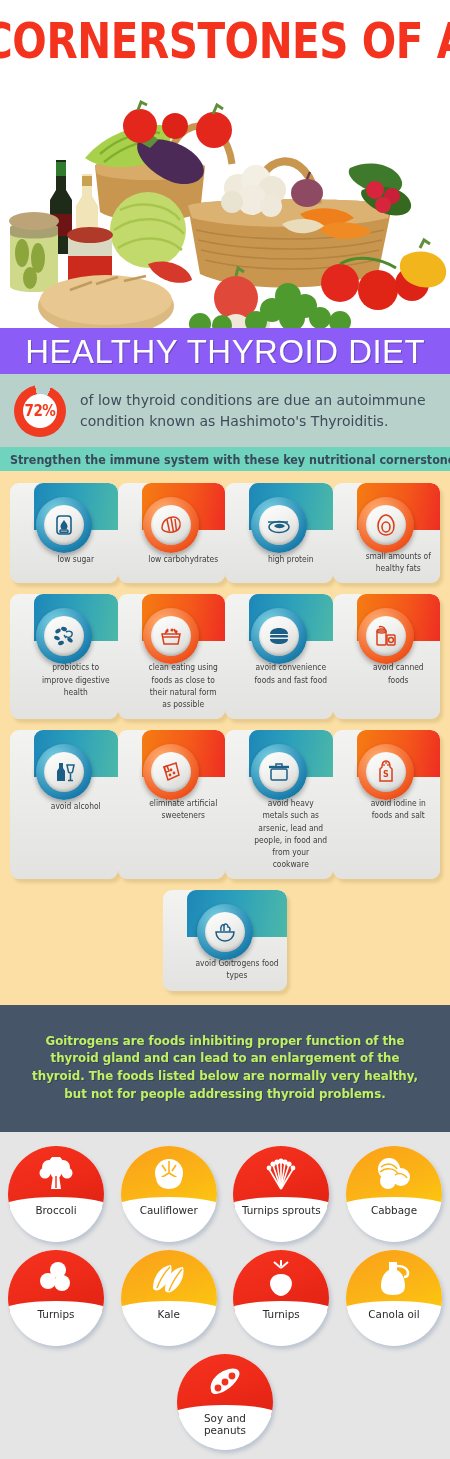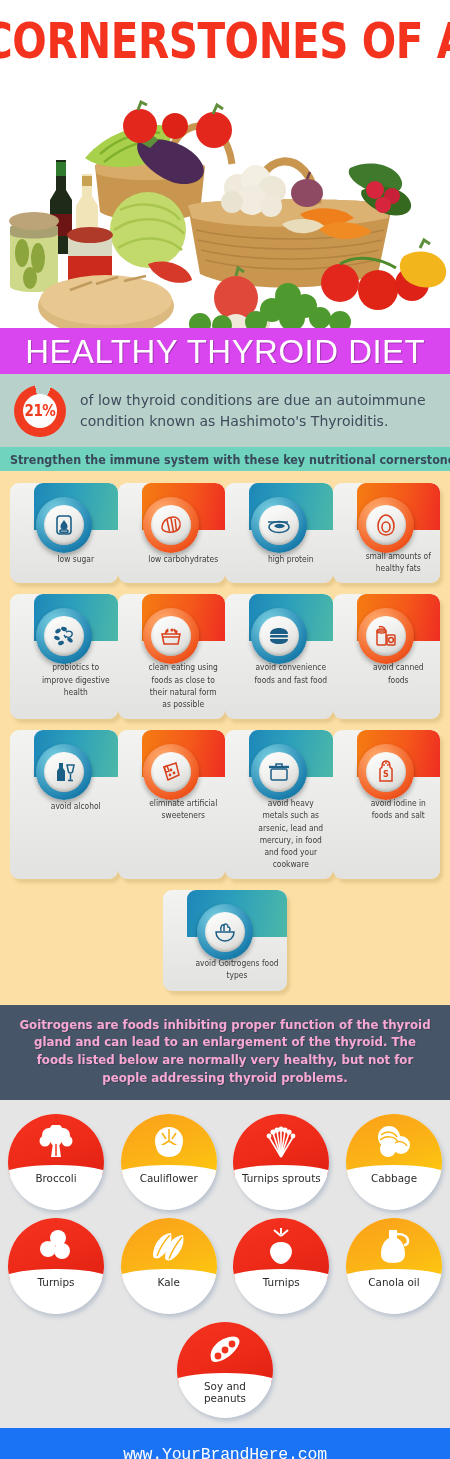--- a/index.html
+++ b/index.html
@@ -21,21 +21,21 @@
   }
 
   
   .photo{
     position:relative;height:250px;background:#ffffff;overflow:hidden;
   }
   .photo svg{position:absolute;left:0;top:0;}
 
   
   .headline-band{
-    height:46px;background:#d946ef;display:flex;align-items:center;justify-content:center;
+    height:46px;background:#8b5cf6;display:flex;align-items:center;justify-content:center;
   }
   .headline-band h2{
     margin:0;color:#ffffff;font-size:34px;line-height:1;font-weight:normal;
     letter-spacing:0.5px;white-space:nowrap;
     font-family:"Liberation Sans","DejaVu Sans",sans-serif;
     text-shadow:1px 1px 0 rgba(0,0,0,.25);
     transform:scaleX(0.97);
   }
 
   
@@ -107,21 +107,21 @@
   }
   .badge-inner svg{display:block;}
   .card.teal  .badge-inner svg{stroke:#1c5f86;fill:none;}
   .card.orange .badge-inner svg{stroke:#d8401c;fill:none;}
 
   
   .note-band{
     background:#475569;padding:11px 14px 13px 14px;text-align:center;box-sizing:border-box;
   }
   .note-band p{
-    margin:0;color:#f9a8d4;font-size:13.1px;line-height:1.36;font-weight:bold;
+    margin:16px;color:#bef264;font-size:13.1px;line-height:1.36;font-weight:bold;
     font-family:"DejaVu Sans Condensed","Liberation Sans Narrow","Liberation Sans",sans-serif;
     text-shadow:1px 1px 0 rgba(0,0,0,.22);
   }
 
   
   .foods-section{background:#e5e5e5;padding:14px 8px 10px 8px;}
   .food-row{display:flex;justify-content:space-between;margin-bottom:8px;}
   .food-row.single{justify-content:center;margin-bottom:0;}
   .food{
     width:96px;height:96px;border-radius:50%;position:relative;overflow:hidden;
@@ -284,21 +284,21 @@
   </div>
 
   <div class="headline-band">
     <h2>HEALTHY THYROID DIET</h2>
   </div>
 
   <div class="stat-band">
     <div class="donut">
       <div class="ring"></div>
       <div class="hole">
-        <span class="pct">21%</span>
+        <span class="pct">72%</span>
       </div>
     </div>
     <div class="stat-text">of low thyroid conditions are due an autoimmune condition known as Hashimoto's Thyroiditis.</div>
   </div>
 
   <div class="teal-band">
     <span>Strengthen the immune system with these key nutritional cornerstones</span>
   </div>
 
   <div class="cards-section">
@@ -488,21 +488,21 @@
         <div class="badge">
             <div class="badge-inner">
           <svg width="24" height="20" viewBox="0 0 24 20" stroke-width="1.5">
                 <rect x="4" y="7" width="16" height="11" rx="1.5"></rect>
                 <path d="M2 5 L22 5" stroke-width="2.4"></path>
                 <path d="M9 5 L9 2 L15 2 L15 5" fill="none"></path>
               </svg>
         </div>
           </div>
         <div class="card-body">
-            <span class="card-label">avoid heavy metals such as arsenic, lead and mercury, in food and food your cookware</span>
+            <span class="card-label">avoid heavy metals such as arsenic, lead and people, in food and from your cookware</span>
           </div>
       </div>
 
       <div class="card orange">
         <div class="card-top"></div>
         <div class="badge">
             <div class="badge-inner">
           <svg width="20" height="24" viewBox="0 0 20 24" stroke-width="1.5">
                 <path d="M6 7 C6 3 8 1 10 1 C12 1 14 3 14 7 L16 9 L16 21 L4 21 L4 9 Z"></path>
                 <text x="10" y="17" font-size="8" font-family="DejaVu Sans, sans-serif" fill="#d8401c" stroke="none" text-anchor="middle" font-weight="bold">S</text>

